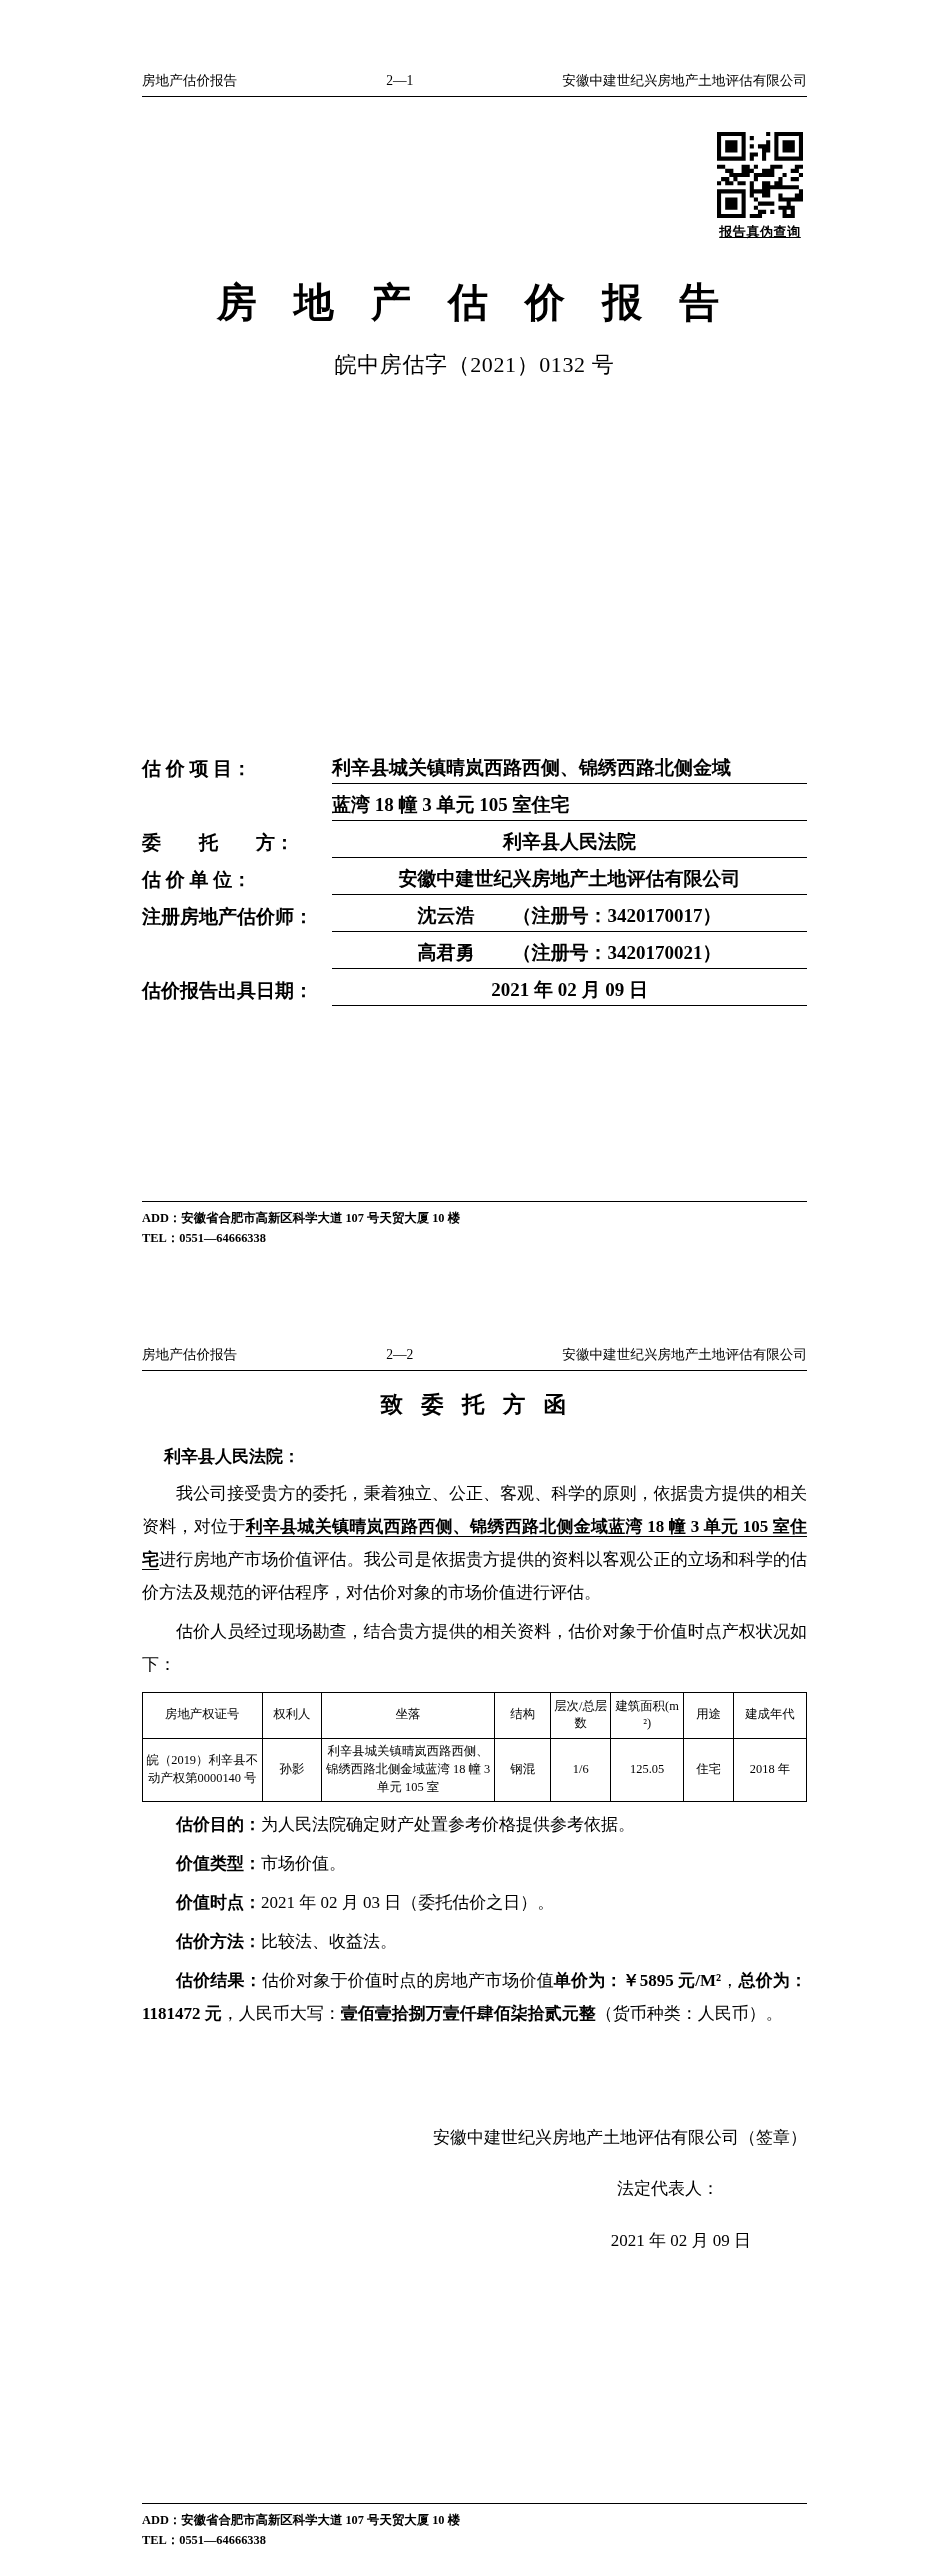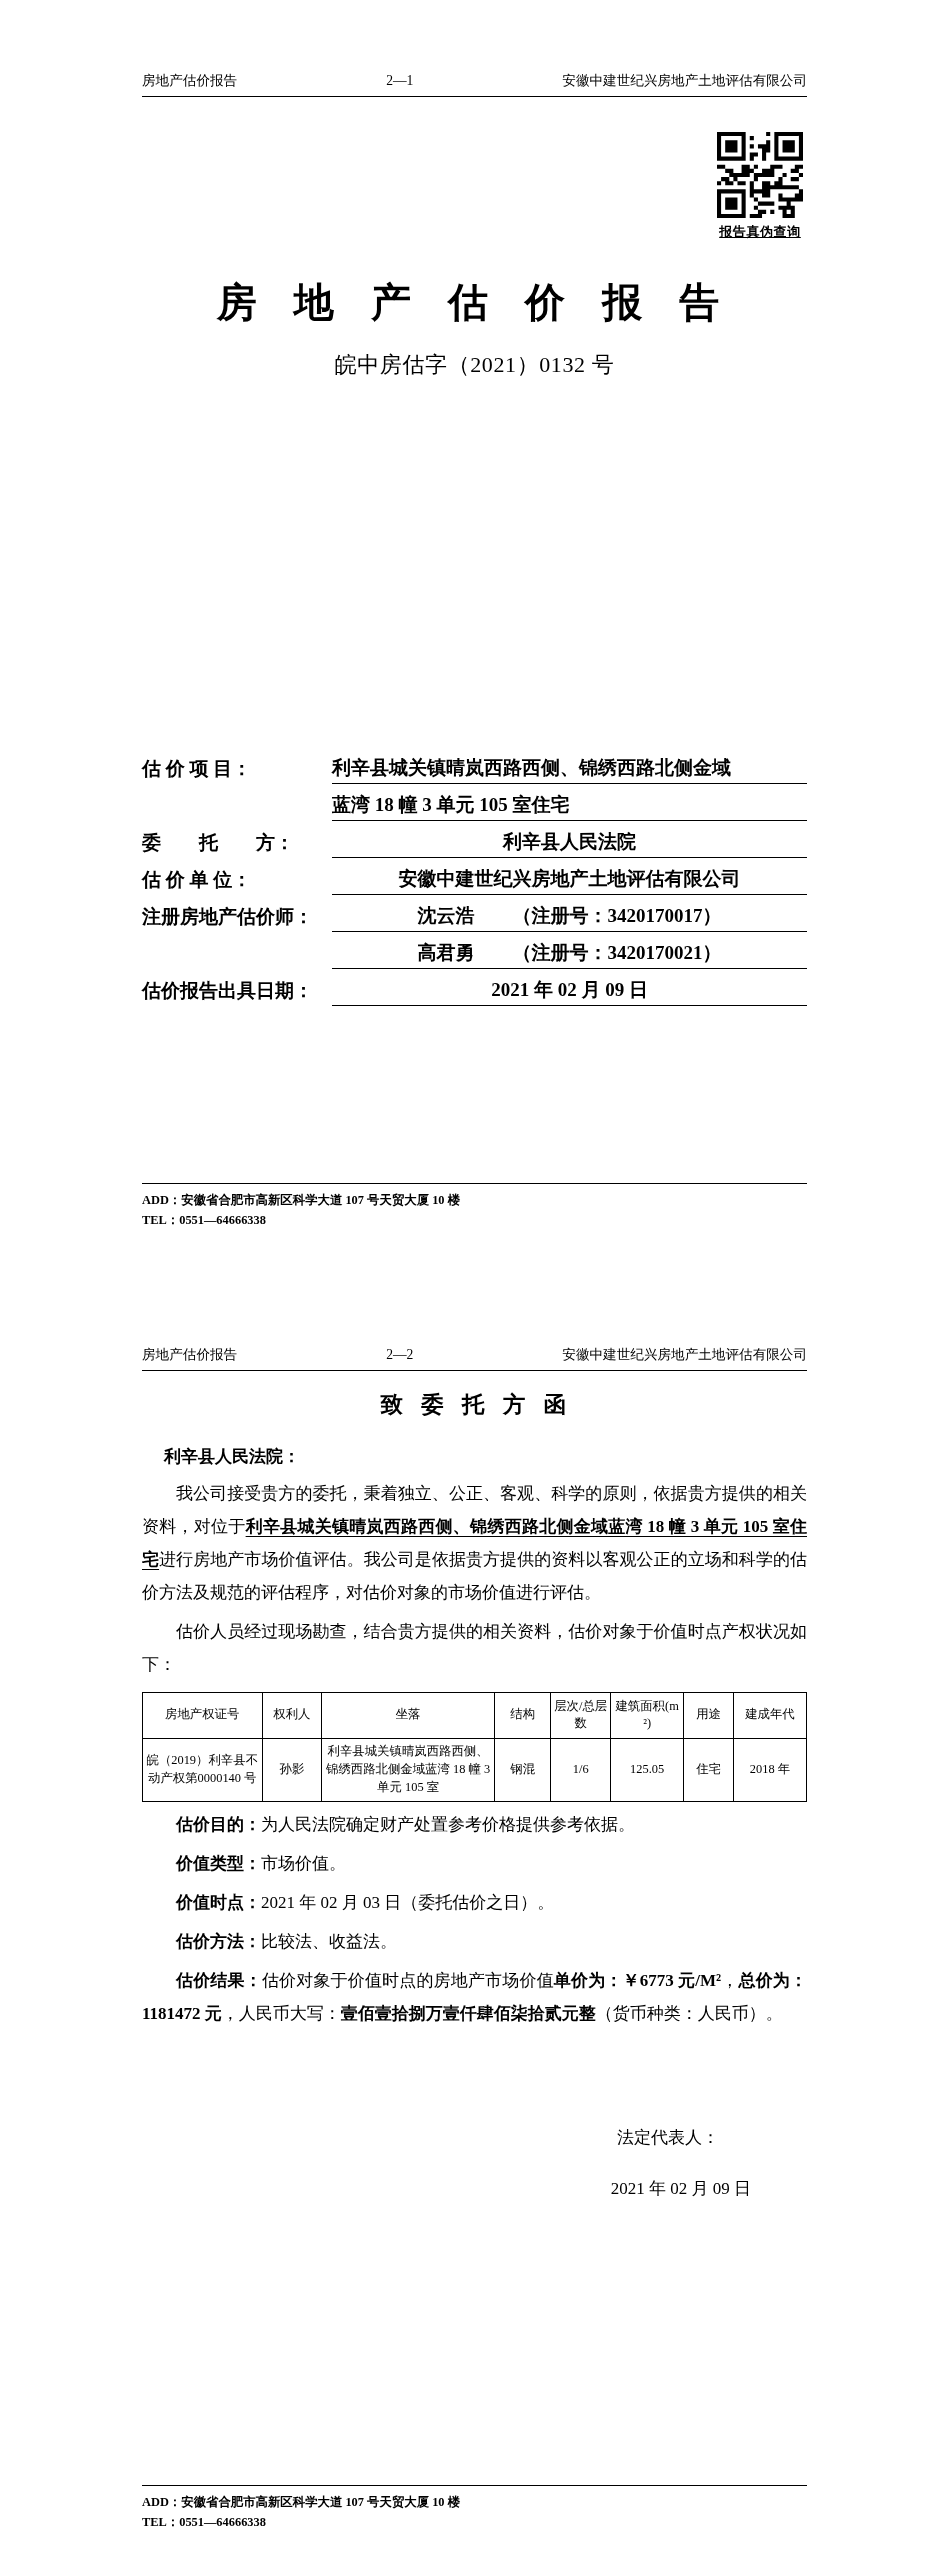--- a/index.html
+++ b/index.html
@@ -19,21 +19,21 @@
   .page-1 { height:1274px; }
   .page-2 { height:1302px; }
 
   
   .page-header {
     display:flex; justify-content:space-between; align-items:baseline;
     padding-top:72px; font-size:13.6px; line-height:17.7px;
   }
   .header-rule { border-bottom:1.2px solid #000; margin-top:5.9px; }
   .page-footer {
-    position:absolute; left:142px; right:129px; bottom:44px;
+    position:absolute; left:142px; right:129px; bottom:26px;
     font-size:12.4px; font-weight:bold; line-height:20px;
   }
   .footer-rule { border-bottom:1.2px solid #000; margin-bottom:5.9px; }
 
   
   .qr-block { width:94px; margin:35px 0 0 auto; display:flex; flex-direction:column; align-items:center; }
   .qr-code { width:86px; height:86px; }
   .qr-code svg { width:86px; height:86px; display:block; }
   .qr-caption {
     margin-top:5.9px; font-size:13px; font-weight:bold;
@@ -186,24 +186,25 @@
           <td>2018 年</td>
         </tr>
       </tbody>
     </table>
 
     <div class="items">
       <p class="para"><span class="b">估价目的：</span><span>为人民法院确定财产处置参考价格提供参考依据。</span></p>
       <p class="para"><span class="b">价值类型：</span><span>市场价值。</span></p>
       <p class="para"><span class="b">价值时点：</span><span>2021 年 02 月 03 日（委托估价之日）。</span></p>
       <p class="para"><span class="b">估价方法：</span><span>比较法、收益法。</span></p>
-      <p class="para"><span class="b">估价结果：</span><span>估价对象于价值时点的房地产市场价值</span><span class="b">单价为：￥6773 元/M²</span><span>，</span><span class="b">总价为：1181472 元</span><span>，人民币大写：</span><span class="b">壹佰壹拾捌万壹仟肆佰柒拾贰元整</span><span>（货币种类：人民币）。</span></p>
+      <p class="para"><span class="b">估价结果：</span><span>估价对象于价值时点的房地产市场价值</span><span class="b">单价为：￥5895 元/M²</span><span>，</span><span class="b">总价为：1181472 元</span><span>，人民币大写：</span><span class="b">壹佰壹拾捌万壹仟肆佰柒拾贰元整</span><span>（货币种类：人民币）。</span></p>
     </div>
 
     <div class="sig-block">
+      <div class="sig-line first">安徽中建世纪兴房地产土地评估有限公司（签章）</div>
       <div class="sig-line sig-rep">法定代表人：</div>
       <div class="sig-line sig-date">2021 年 02 月 09 日</div>
     </div>
 
     <footer class="page-footer">
       <div class="footer-rule"></div>
       <div>ADD：安徽省合肥市高新区科学大道 107 号天贸大厦 10 楼</div>
       <div>TEL：0551—64666338</div>
     </footer>
   </section>

